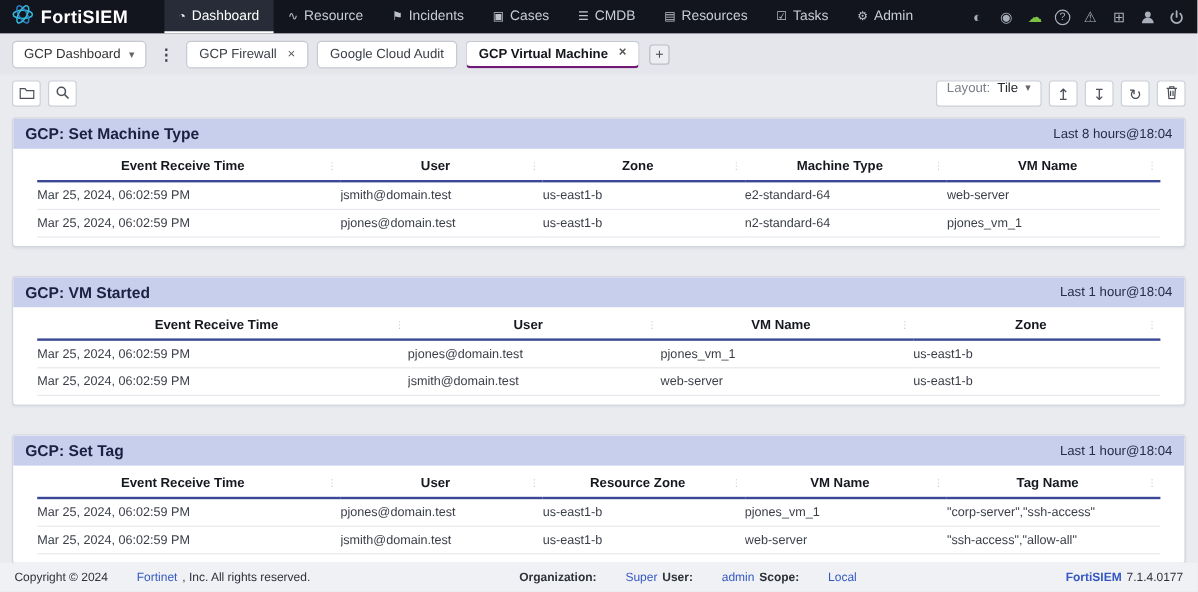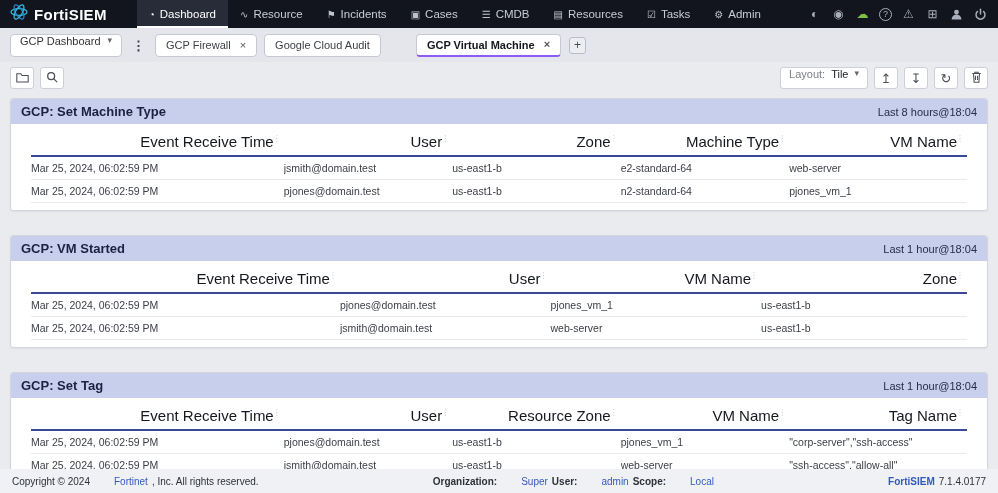--- a/index.html
+++ b/index.html
@@ -35,32 +35,32 @@
     font-size:9px; line-height:11px; text-align:center;
   }
 
   
   .tabbar {
     flex:0 0 34px; background:#e4e6eb; display:flex; align-items:center;
     padding:0 10px; gap:8px;
   }
   .dash-select {
     height:23px; background:#fff; border:1px solid #c6c9d2; border-radius:4px;
-    display:flex; gap:7px; padding:0 9px; font-size:11px; color:#333;
+    display:flex; align-items:center; gap:7px; padding:0 9px; font-size:11px; color:#333;
     cursor:pointer;
   }
   .caret { font-size:9px; color:#666; }
   .kebab { color:#3c4048; font-size:13px; font-weight:bold; cursor:pointer; padding:0 2px; }
   .tabs { display:flex; gap:7px; }
   .tab {
     height:23px; background:#fff; border:1px solid #c6c9d2; border-radius:4px;
     display:flex; align-items:center; gap:9px; padding:0 10px; font-size:11px; color:#3a3e45;
     cursor:pointer;
   }
-  .tab.active { font-weight:bold; color:#14161c; border-bottom:2px solid #8b5cf6;margin-left:28px; }
+  .tab.active { font-weight:bold; color:#14161c; border-bottom:2px solid #701a75; }
   .tab-close { color:#555; font-size:11px; cursor:pointer; line-height:1; }
   .add-tab {
     width:17px; height:17px; border:1px solid #b9bdc6; background:#eceef2; color:#454a53;
     border-radius:3px; font-size:12px; line-height:14px; text-align:center; cursor:pointer; padding:0;
   }
 
   
   .toolbar { flex:0 0 32px; display:flex; align-items:center; padding:0 10px; gap:6px; }
   .tool-btn {
     width:24px; height:22px; background:#fff; border:1px solid #ccd0d8; border-radius:3px;
@@ -85,21 +85,21 @@
     height:25px; background:#c7cfed; display:flex; align-items:center;
     justify-content:space-between; padding:0 10px; cursor:move;
   }
   .panel-title { font-size:13px; font-weight:bold; color:#1b2140; }
   .panel-time { font-size:11px; color:#262c49; }
   table.datatable {
     width: calc(100% - 40px); margin:2px 20px 7px; border-collapse:collapse;
     table-layout:fixed; font-size:10.5px;
   }
   .datatable th {
-    text-align:right; font-size:15px; font-weight:normal; color:#15181f;
+    text-align:center; font-size:11px; font-weight:bold; color:#15181f;
     padding:7px 10px 5px 0; border-bottom:2px solid #3a4896; position:relative;
     white-space:nowrap; overflow:hidden; cursor:pointer;
   }
   .datatable th::after {
     content:"\22EE"; position:absolute; right:3px; top:8px;
     color:#c3c6ce; font-weight:normal; font-size:8px;
   }
   .datatable td {
     padding:5px 10px 5px 0; color:#3a3e47; border-bottom:1px solid #e7e9ee;
     white-space:nowrap; overflow:hidden; text-overflow:ellipsis;

